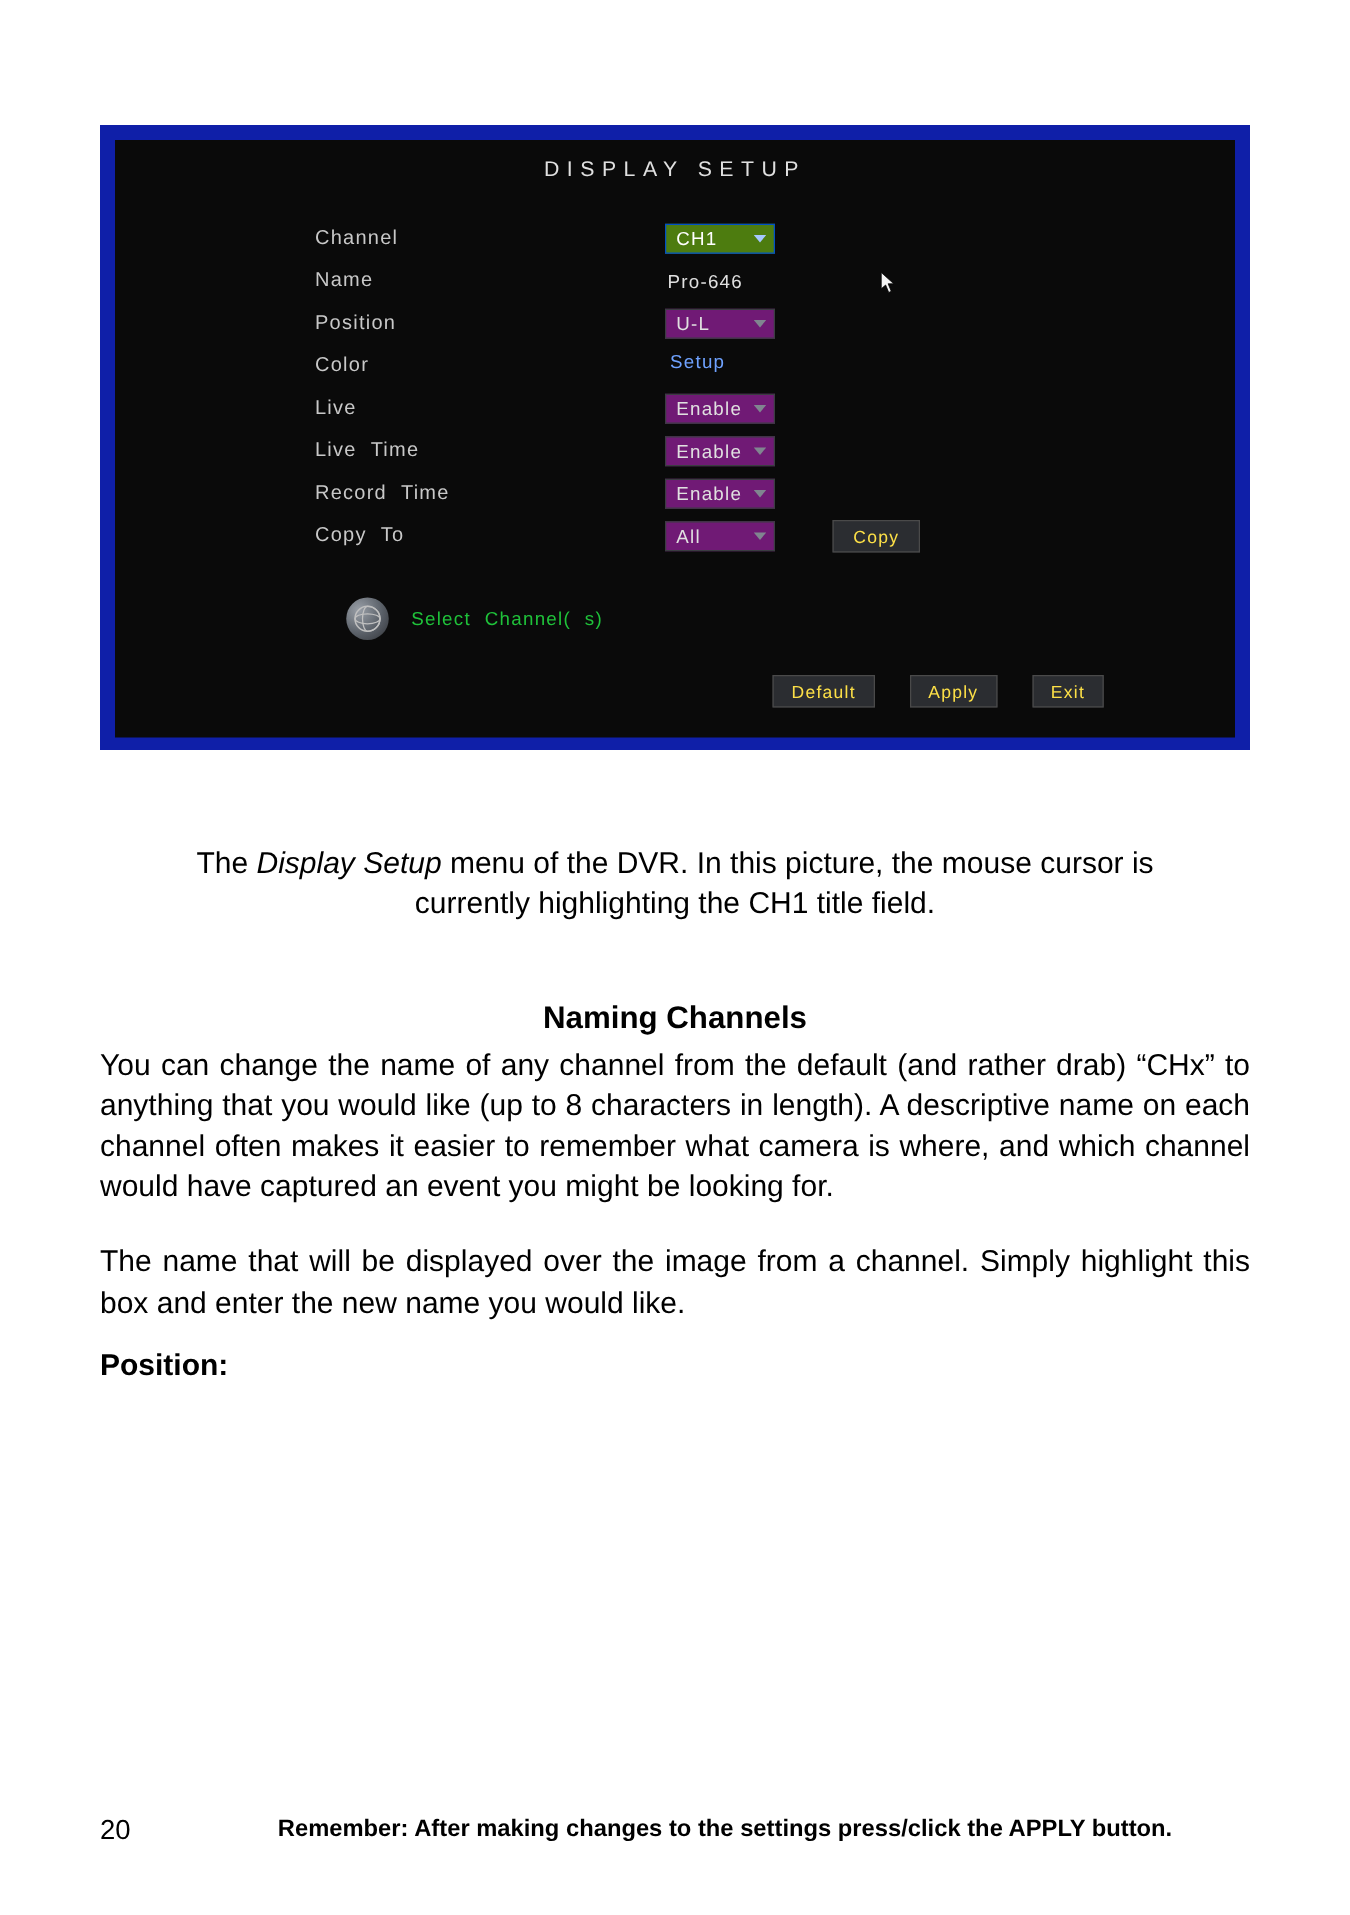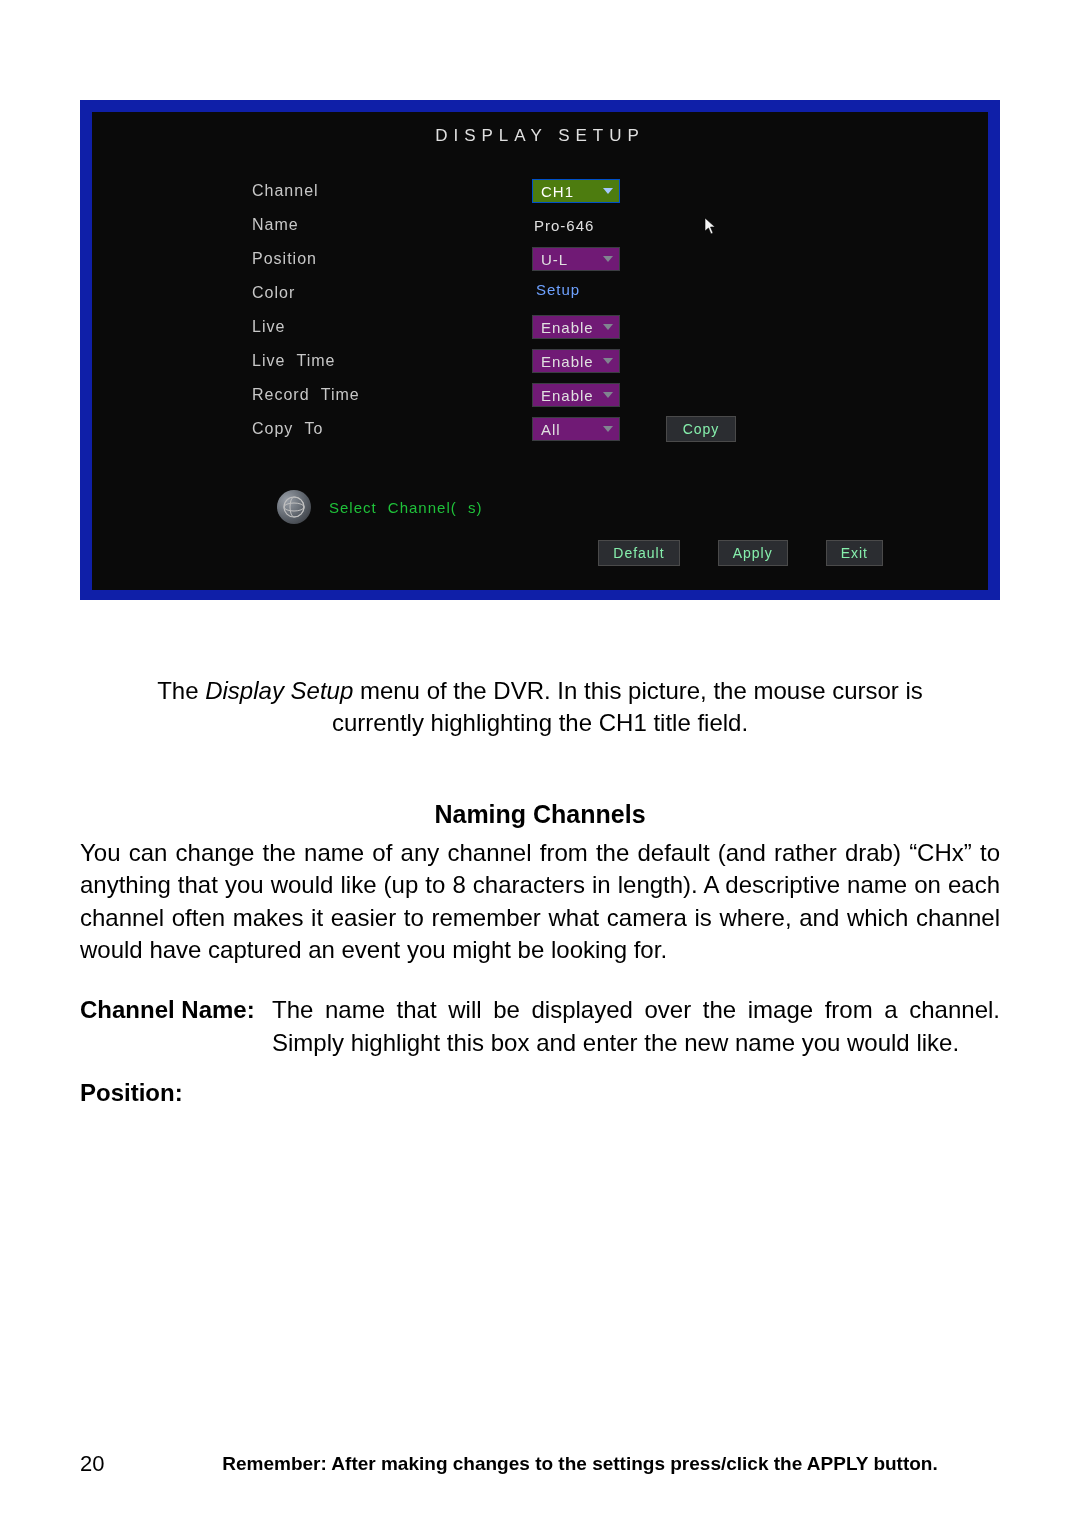--- a/index.html
+++ b/index.html
@@ -86,56 +86,56 @@
     width:88px;height:24px;
     color:#6fa2ff;
     display:flex;
     padding-left:4px;
     font-size:15px;
   }
   .btn{
     height:24px;
     background:#2b2d31;
     border:1px solid #4a4a4a;
-    color:#86efac;
+    color:#fde047;
     display:flex;align-items:center;justify-content:center;
     padding:0 14px;
     font-size:14px;
   }
   .copybtn{margin-left:18px;width:68px;padding:0;}
   .cursor{
     position:absolute;
     left:612px;
     top:105px;
     width:14px;height:18px;
     pointer-events:none;
   }
   .footer-note{
     position:absolute;
     left:185px;
-    bottom:66px;
+    bottom:78px;
     display:flex;
     align-items:center;
     gap:18px;
     color:#1fc23a;
     font-size:15px;
     word-spacing:6px;
   }
   .globe{
     width:34px;height:34px;border-radius:50%;
     background:radial-gradient(circle at 30% 30%, #9aa0a8 0%, #5a6068 55%, #303236 100%);
     display:flex;align-items:center;justify-content:center;
   }
   .globe svg{width:22px;height:22px;}
   .btns{
     position:absolute;
     right:105px;
     bottom:24px;
     display:flex;
-    gap:38px;
+    gap:28px;
   }
   
   .caption{
     margin-top:75px;
     text-align:center;
     font-size:24px;
     line-height:1.35;
     padding:0 30px;
   }
   .caption em{font-style:italic;}
@@ -316,21 +316,20 @@
 <div class="caption">
   <span>The </span><em>Display Setup</em><span> menu of the DVR. In this picture, the mouse cursor is currently highlighting the CH1 title field.</span>
 </div>
 
 <div class="h2">Naming Channels</div>
 
 <div class="para">You can change the name of any channel from the default (and rather drab) “CHx” to anything that you would like (up to 8 characters in length). A descriptive name on each channel often makes it easier to remember what camera is where, and which channel would have captured an event you might be looking for.</div>
 
 <div class="deflist">
   <div class="defrow">
-    <div class="dt">Channel Name:</div>
     <div class="dd-txt">The name that will be displayed over the image from a channel. Simply highlight this box and enter the new name you would like.</div>
   </div>
   <div class="defrow">
     <div class="dt">Position:</div>
   </div>
 </div>
 
 <div class="pgfoot">
   <div class="pgnum">20</div>
   <div class="reminder">Remember: After making changes to the settings press/click the APPLY button.</div>

